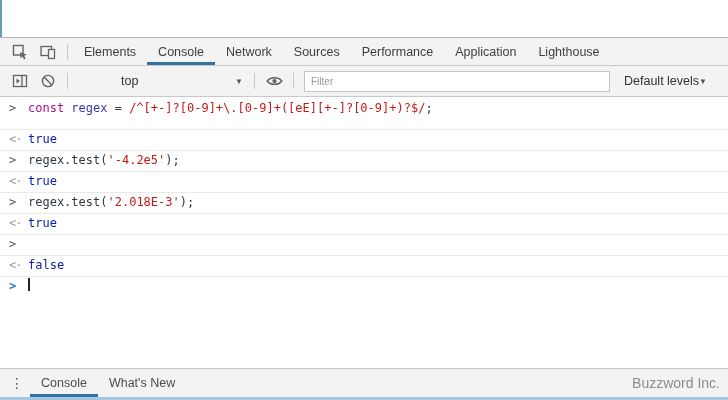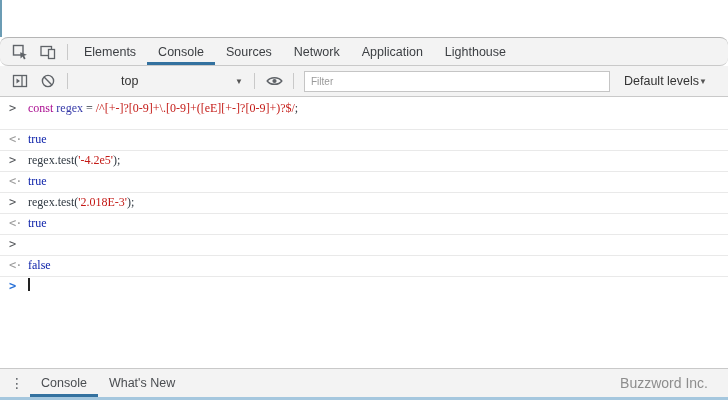--- a/index.html
+++ b/index.html
@@ -13,21 +13,21 @@
     overflow:hidden;
   }
   
   .page-strip { height:37px; background:#ffffff; position:relative; flex:none; }
   .edge-sliver { position:absolute; left:0; top:0; width:2px; height:37px; background:var(--edge-blue,#6b9cb4); }
 
   
   .tabbar {
     flex:none; height:29px; background:#f3f3f3;
     border-top:1px solid #b5b5b5; border-bottom:1px solid #c9c9c9;
-    display:flex; align-items:stretch; padding-left:6px;border-radius:8px;
+    display:flex; align-items:stretch; padding-left:6px;
   }
   .icon-btn { width:28px; display:flex; align-items:center; justify-content:center; flex:none; cursor:pointer; }
   .icon-btn svg { display:block; }
   .vdiv { width:1px; height:16px; background:#c9c9c9; align-self:center; margin:0 5px; flex:none; }
   .tabs { display:flex; align-items:stretch; }
   .tab {
     display:flex; align-items:center; padding:0 11px;
     font-size:12.5px; color:#3c3f43; position:relative; cursor:pointer; white-space:nowrap;
   }
   .tab.active::after {
@@ -59,39 +59,39 @@
     font-family:"DejaVu Sans Mono","Liberation Mono",monospace;
     font-size:12px; color:var(--tok-plain,#303942);
   }
   .msg { display:flex; padding:1px 0 2px 0; border-top:1px solid #e9e9e9; }
   .msg:first-child { border-top:none; padding-top:3px; }
   .gutter { flex:none; width:20px; padding-left:9px; line-height:17px; user-select:none; }
   .g-command { color:#55585c; }
   .g-result  { color:#9b9b9b; letter-spacing:-1px; }
   .g-prompt  { color:var(--prompt-blue,#2a72d8); font-weight:bold; }
   .msg-body { flex:1; padding-left:8px; }
-  .code-line { line-height:17px; white-space:pre;font-family:Liberation Serif, serif; }
+  .code-line { line-height:17px; white-space:pre; }
   .blank-line { height:10px; }
   .tok-keyword { color:var(--tok-keyword,#aa0d91); }
   .tok-def     { color:var(--tok-def,#3539a8); }
   .tok-regex   { color:var(--tok-string,#c41a16); }
   .tok-string  { color:var(--tok-string,#c41a16); }
   .tok-boolean { color:var(--tok-boolean,#0d22aa); }
   .tok-plain   { color:var(--tok-plain,#303942); }
   .caret { display:inline-block; width:1.5px; height:13px; background:#222; vertical-align:-2px; }
 
   
   .drawer {
     flex:none; height:29px; background:#f3f3f3; border-top:1px solid #c9c9c9;
     display:flex; align-items:stretch; padding-left:4px;
   }
   .kebab { width:26px; display:flex; align-items:center; justify-content:center;
     color:#5f6368; font-size:14px; cursor:pointer; letter-spacing:0; }
   .drawer .tab { font-size:12.5px; color:#4a4d51; }
-  .watermark { margin-left:auto; align-self:center; padding-right:20px; font-size:14px; color:#8d8d8d; }
+  .watermark { margin-left:auto; align-self:center; padding-right:8px; font-size:14px; color:#8d8d8d; }
 
   .bottom-line { flex:none; height:3px; background:var(--frame-blue,#a5c7de); }
 </style>
 </head>
 <body>
 
 <div class="frame">
 
   <div class="page-strip">
     <div class="edge-sliver"></div>
@@ -111,22 +111,23 @@
         <svg width="16" height="16" viewBox="0 0 16 16">
           <rect x="1" y="2.5" width="10.5" height="9" fill="none" stroke="#5f6368" stroke-width="1.3"></rect>
           <rect x="8.5" y="5.5" width="6" height="9" fill="#f3f3f3" stroke="#5f6368" stroke-width="1.3"></rect>
         </svg>
       </span>
     </div>
     <div class="vdiv"></div>
     <div class="tabs">
       <div class="tab">Elements</div>
       <div class="tab active">Console</div>
+      <div class="tab">Network</div>
       <div class="tab">Sources</div>
-      <div class="tab">Network</div>
+      <div class="tab">Performance</div>
       <div class="tab">Application</div>
       <div class="tab">Lighthouse</div>
     </div>
   </div>
 
   <div class="toolbar">
     <div class="icon-btn">
       <span>
         <svg width="16" height="16" viewBox="0 0 16 16">
           <rect x="1.5" y="2.5" width="13" height="11" fill="none" stroke="#5f6368" stroke-width="1.3"></rect>

